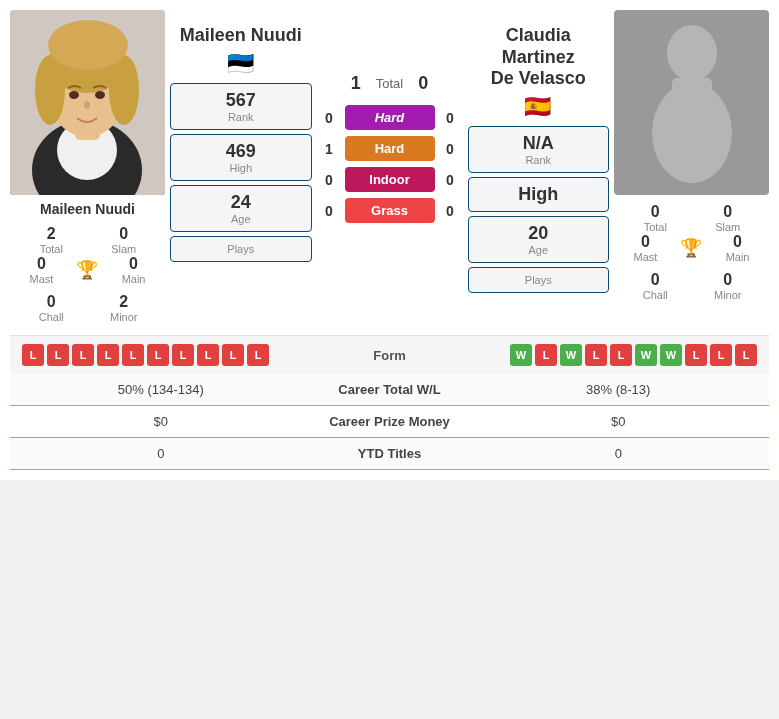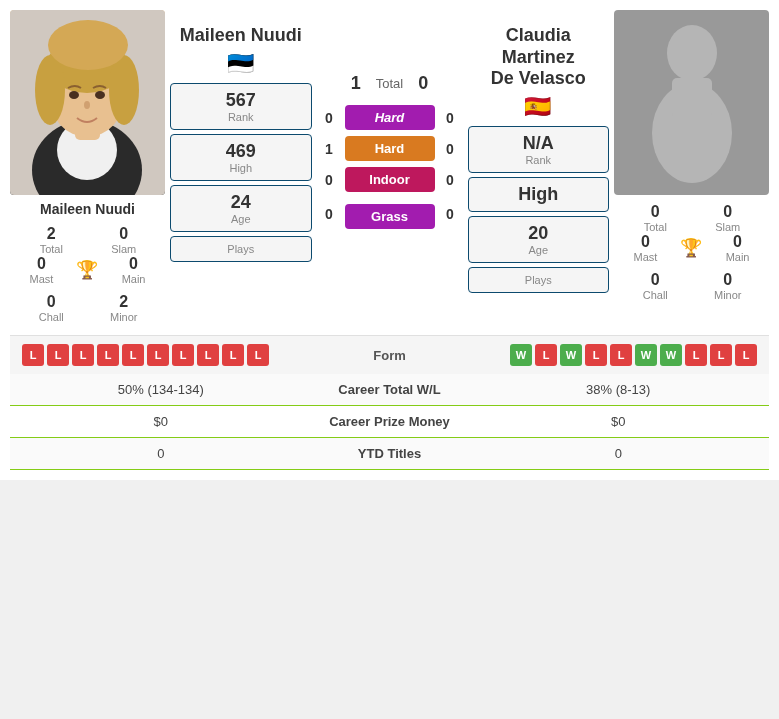--- a/index.html
+++ b/index.html
@@ -184,21 +184,21 @@
       border: none;
       color: #fff;
       font-size: 13px;
       font-weight: bold;
       min-width: 90px;
       text-align: center;
     }
     .hard-btn { background: #a21caf; font-style: italic; }
     .clay-btn { background: #d97a20; }
     .indoor-btn { background: #be185d; }
-    .grass-btn { background: #a21caf; margin-top: 6px; }
+    .grass-btn { background: #ef4444; }
     .surface-score {
       font-size: 14px;
       font-weight: bold;
       color: #333;
       min-width: 15px;
       text-align: center;
     }
     
     .right-panel {
       width: 170px;

